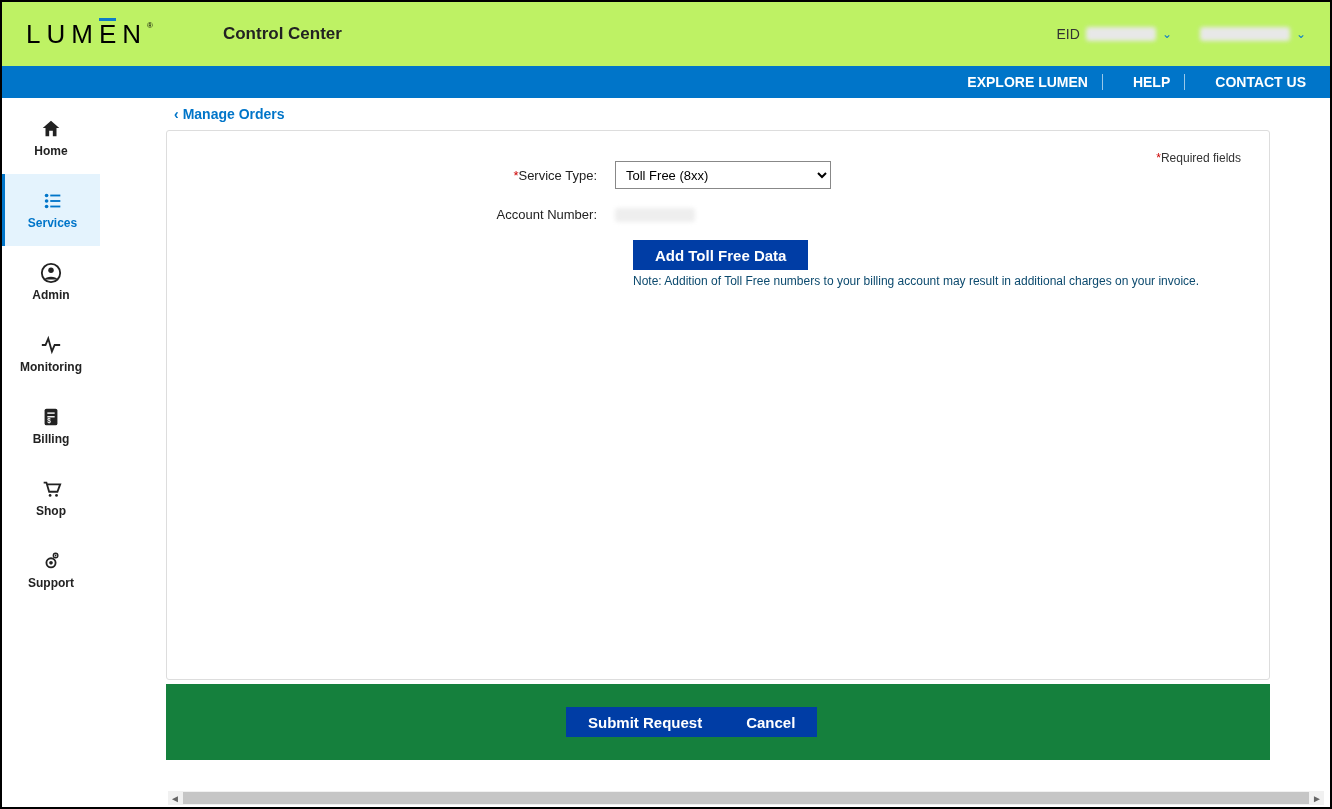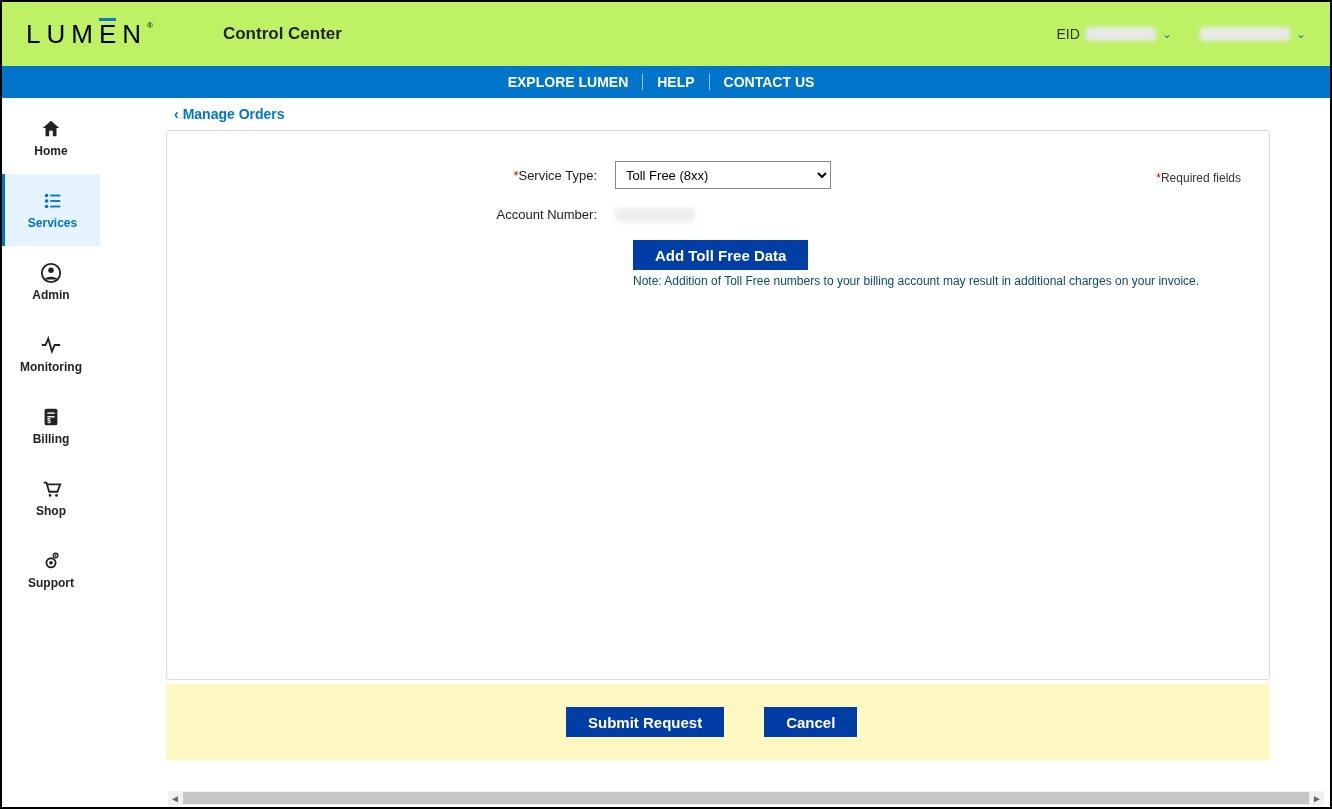--- a/index.html
+++ b/index.html
@@ -60,23 +60,23 @@
     background: #e8e8e8;
     filter: blur(2px);
     border-radius:3px;
   }
   .chev { color:#0d7cc9; font-size:12px;}
   .bluebar {
     background: #0075c9;
     height: 32px;
     display:flex;
     align-items:center;
-    justify-content:center;
+    justify-content:flex-end;
     padding-right: 24px;
-    gap: 0;
+    gap: 16px;
     color:#fff;
     font-weight:700;
     font-size:14px;
   }
   .bluebar a { color:#fff; padding:0 14px; border-right:1px solid rgba(255,255,255,0.6); cursor:pointer;}
   .bluebar a:last-child{border-right:none; padding-right:0;}
   .body-area {
     display:flex;
     height: calc(100% - 64px - 32px - 16px);
   }
@@ -121,21 +121,21 @@
     display:flex;align-items:center;gap:4px;
   }
   .panel {
     border:1px solid #ddd;
     border-radius:3px;
     background:#fff;
     height: 550px;
     padding: 30px 28px 20px 28px;
     position:relative;
   }
-  .req-note { position:absolute; top:40px; right:28px; font-size:12px; color:#333;}
+  .req-note { position:absolute; top:20px; right:28px; font-size:12px; color:#333;}
   .req-note .ast{color:#c00;}
   .form-row {
     display:flex;
     align-items:center;
     margin-bottom:18px;
   }
   .form-label {
     width: 420px;
     text-align:right;
     padding-right:18px;
@@ -164,26 +164,25 @@
     height:30px;
     padding:0 22px;
     font-size:15px;
     font-weight:700;
     cursor:pointer;
   }
   .note-text {
     font-size:12px;color:#0c4a6e; margin-top:4px;
   }
   .footer-bar {
-    background:#fef9c3;
+    background:#15803d;
     height:76px;
     margin-top:4px;
     display:flex;
     align-items:center;
-    gap:40px;
     padding-left:400px;
   }
   .scroll-track {
     position:absolute;
     left:166px; right:6px; bottom:2px; height:14px;
     background:#f1f1f1;
     display:flex;align-items:center;
   }
   .scroll-arrow{width:14px;height:14px;display:flex;align-items:center;justify-content:center;font-size:10px;color:#666;cursor:pointer;}
   .scroll-thumb{flex:1;height:12px;background:#c6c6c6;margin:0 1px;}

